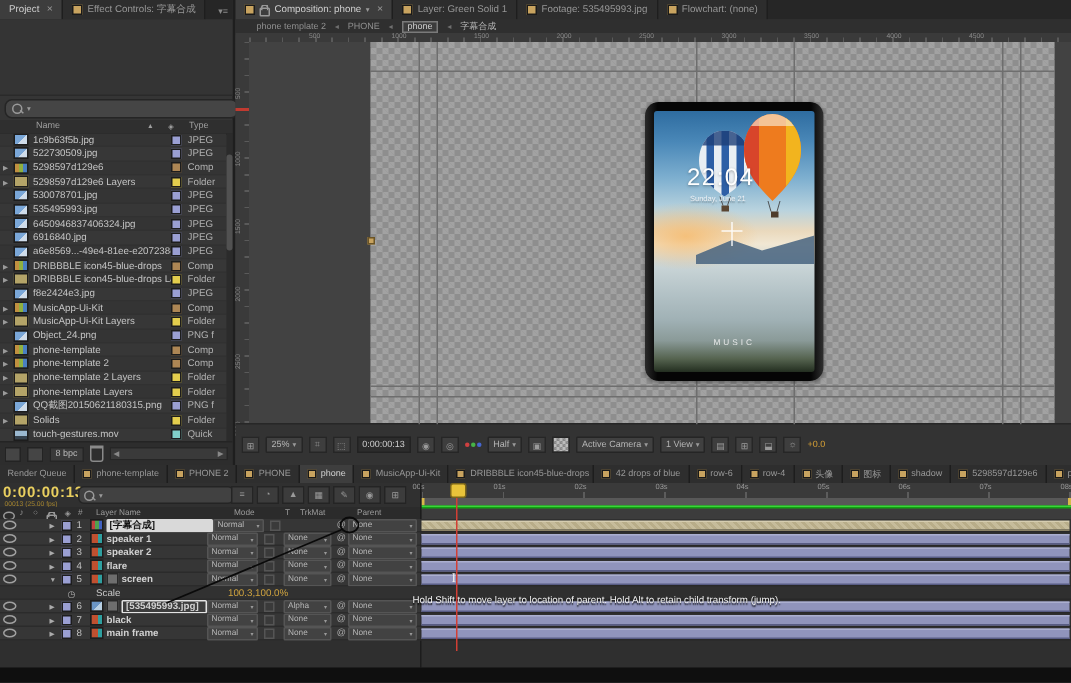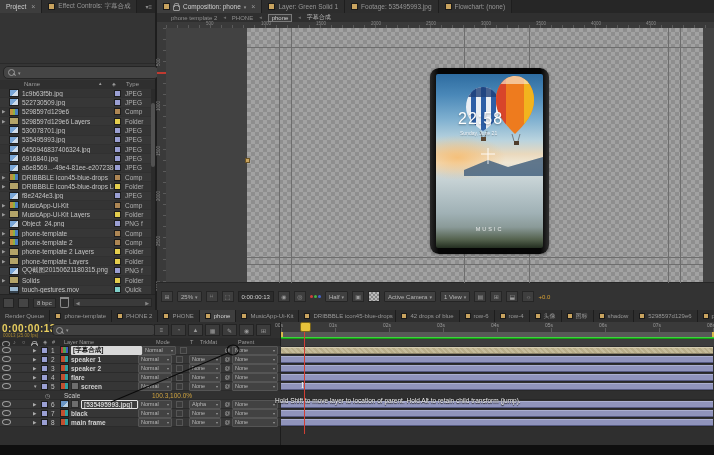--- a/index.html
+++ b/index.html
@@ -454,21 +454,21 @@
               <line x1="16" y1="58" x2="18" y2="65" stroke="#444" stroke-width="0.6"></line>
               <line x1="24" y1="58" x2="22" y2="65" stroke="#444" stroke-width="0.6"></line>
               <rect x="18" y="65" width="5" height="4" fill="#4e3c2a"></rect>
             </g>
 
             <g stroke="#ffffff" stroke-width="1" opacity="0.9">
               <line x1="52" y1="74" x2="52" y2="90"></line>
               <line x1="45" y1="80" x2="59" y2="80"></line>
             </g>
           </svg>
-          <div class="clock">22:58</div>
+          <div class="clock">22:04</div>
           <div class="pdate">Sunday, June 21</div>
           <div class="music">MUSIC</div>
         </div>
       </div>
     </div>
 
     <div id="vtoolbar">
       <span class="tbico">⊞</span>
       <span class="tbdrop">
           <span>25%</span>

